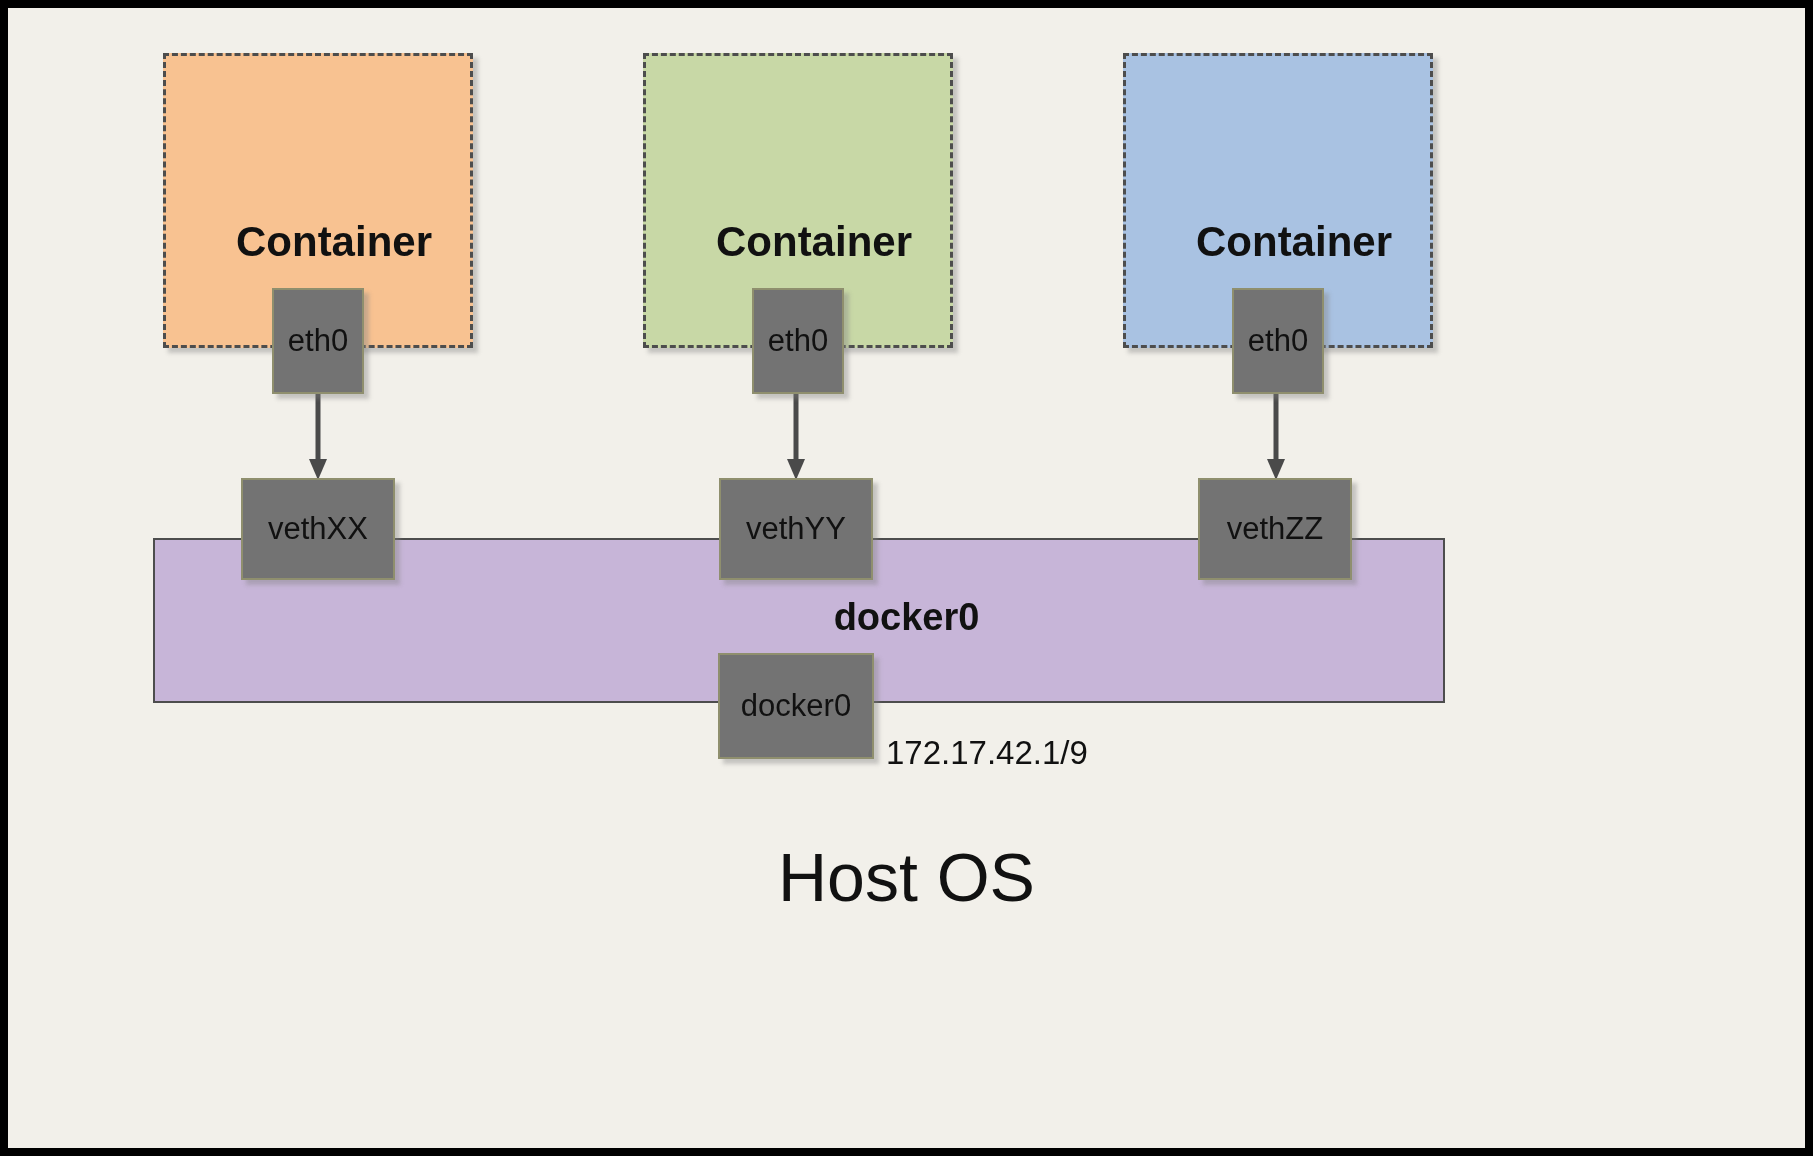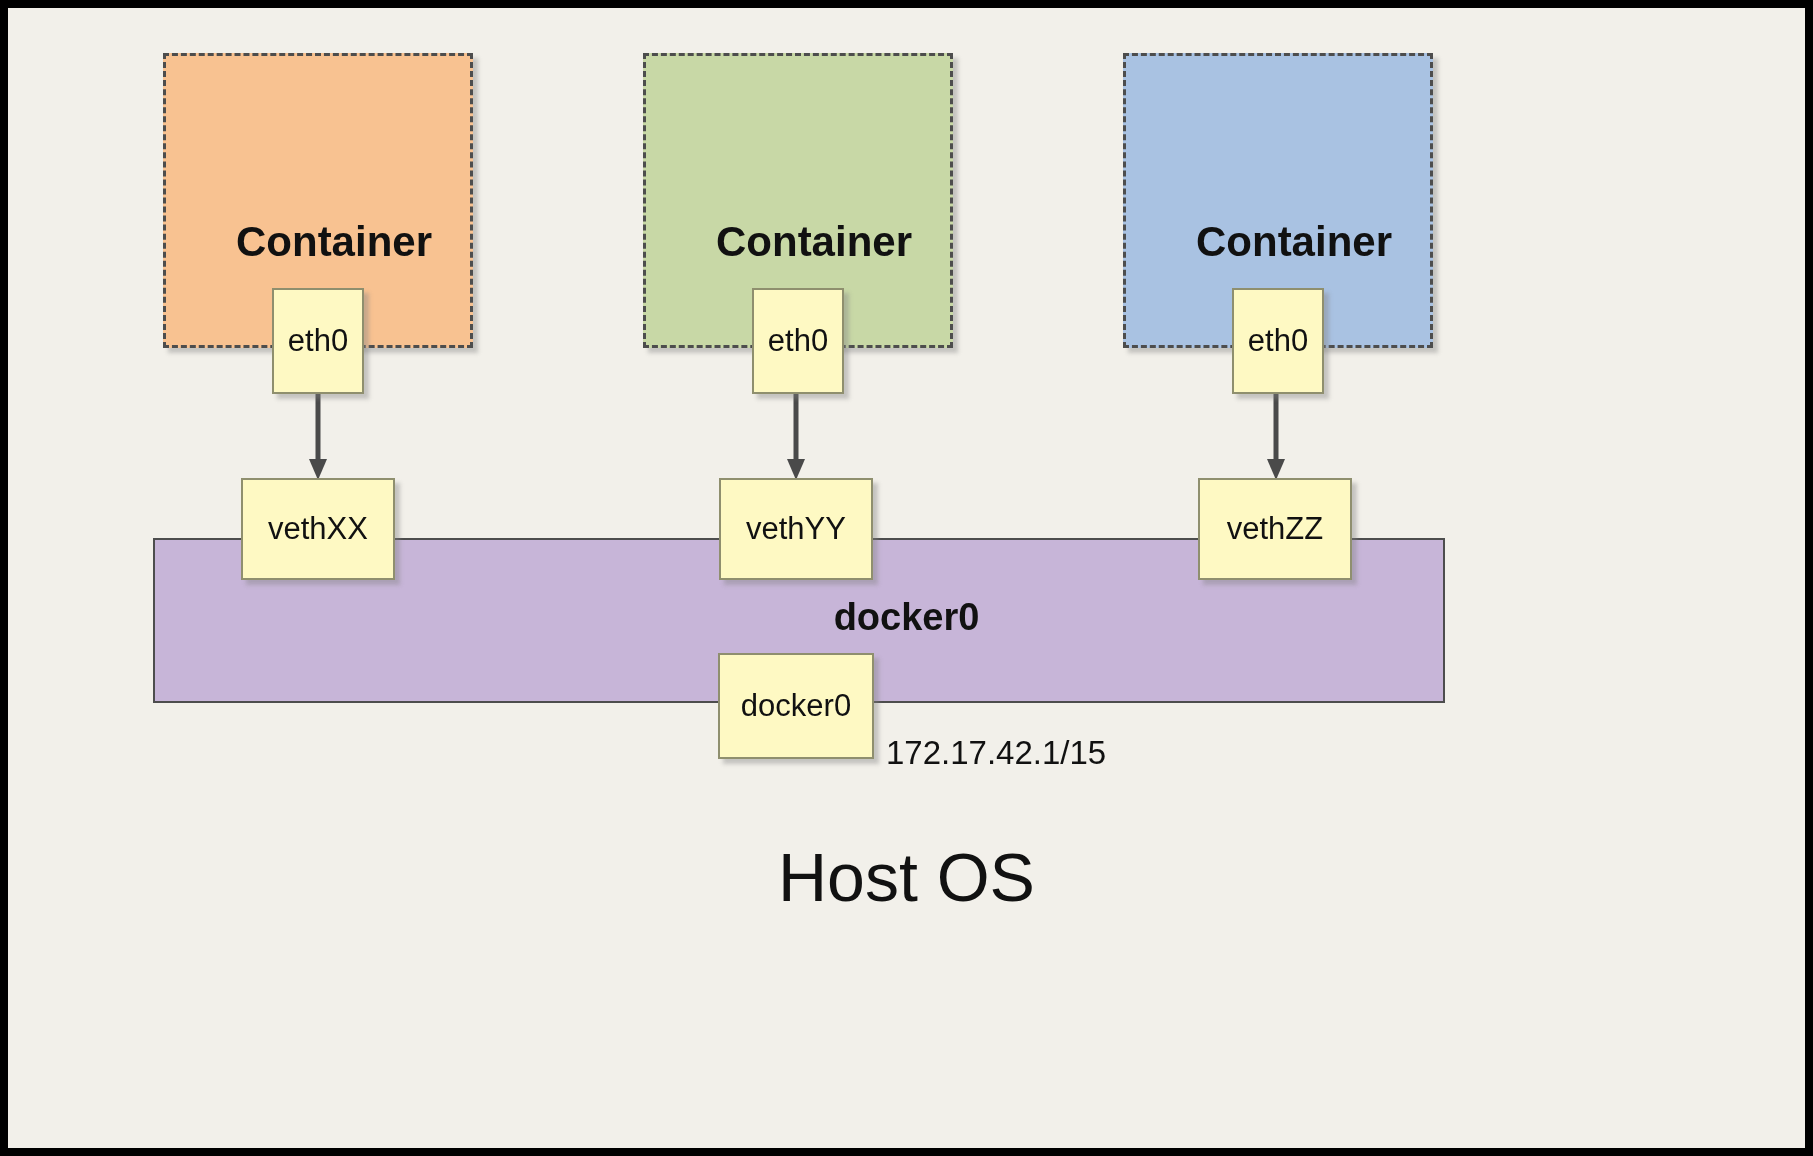--- a/index.html
+++ b/index.html
@@ -33,21 +33,21 @@
     position: absolute;
     top: 162px;
     left: 16px;
     width: 100%;
     text-align: center;
     font-size: 42px;
     font-weight: bold;
     color: #111111;
   }
   .ybox {
-    background: #fef9c3;
+    background: #737373;
     border: 2px solid #8f8f6e;
     box-sizing: border-box;
     display: flex;
     align-items: center;
     justify-content: center;
     font-size: 31px;
     color: #111111;
     box-shadow: 5px 5px 4px rgba(130,130,130,0.4);
     position: absolute;
     z-index: 3;
@@ -175,17 +175,17 @@
   <div class="ybox veth-box veth-3">
     <span>vethZZ</span>
   </div>
   <div class="ybox veth-box veth-2">
     <span>vethYY</span>
   </div>
 
   <div class="ybox bridge-if-box">
     <span>docker0</span>
   </div>
-  <div class="bridge-ip">172.17.42.1/15</div>
+  <div class="bridge-ip">172.17.42.1/9</div>
 
   <div class="host-os-label">Host OS</div>
 
 </div>
 
 </body></html>

